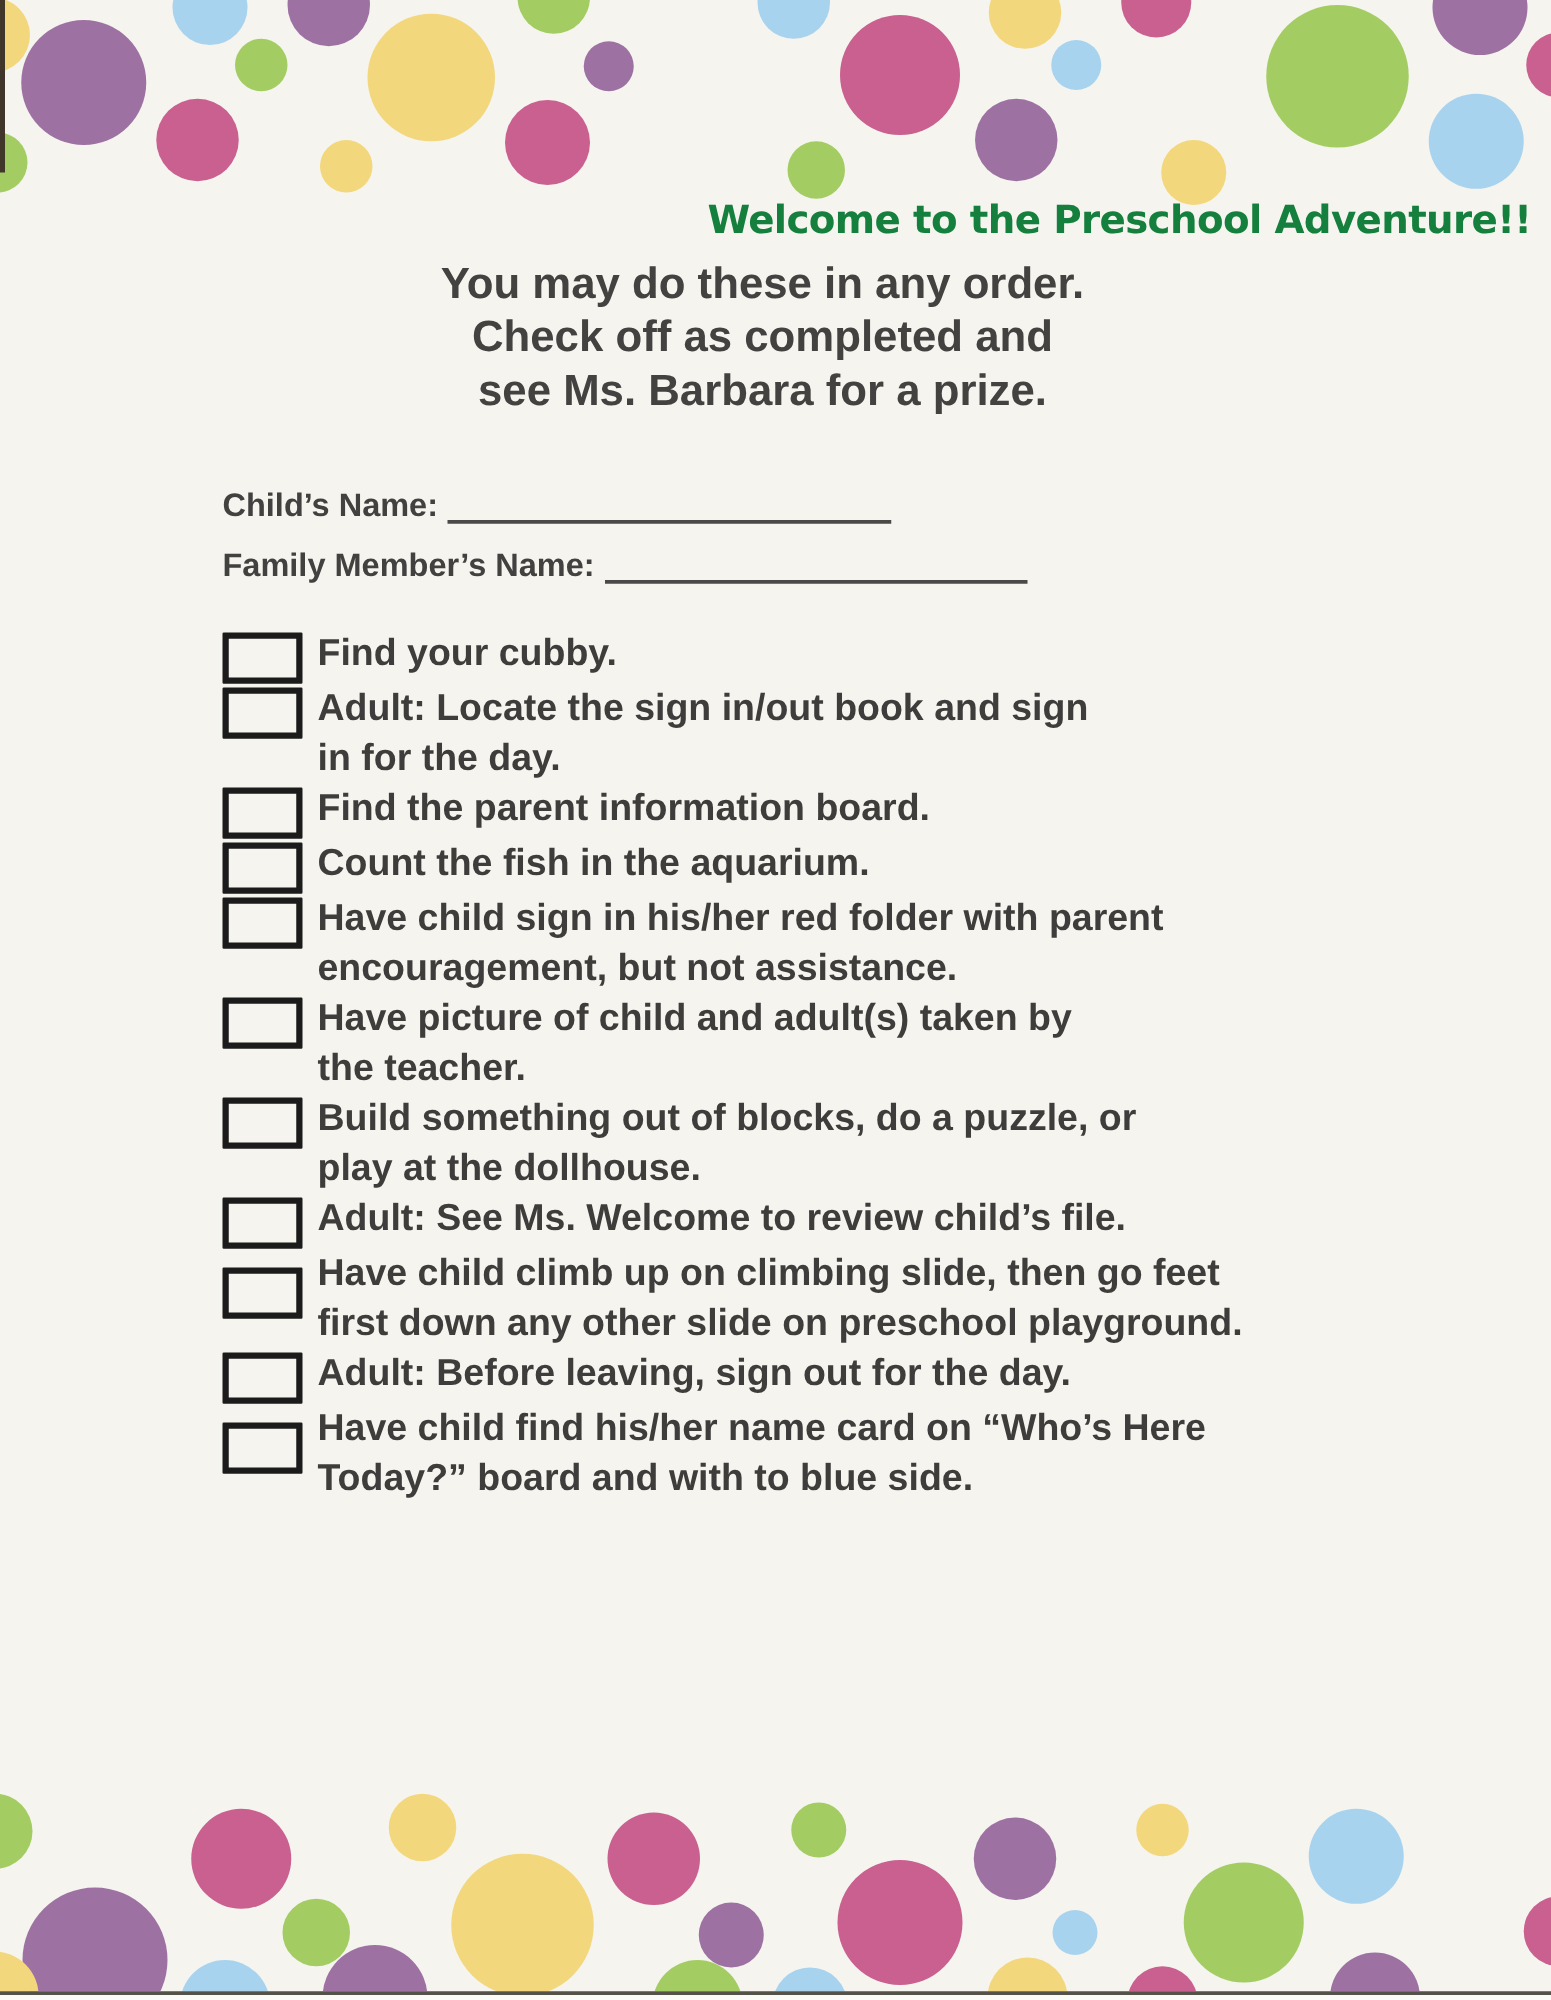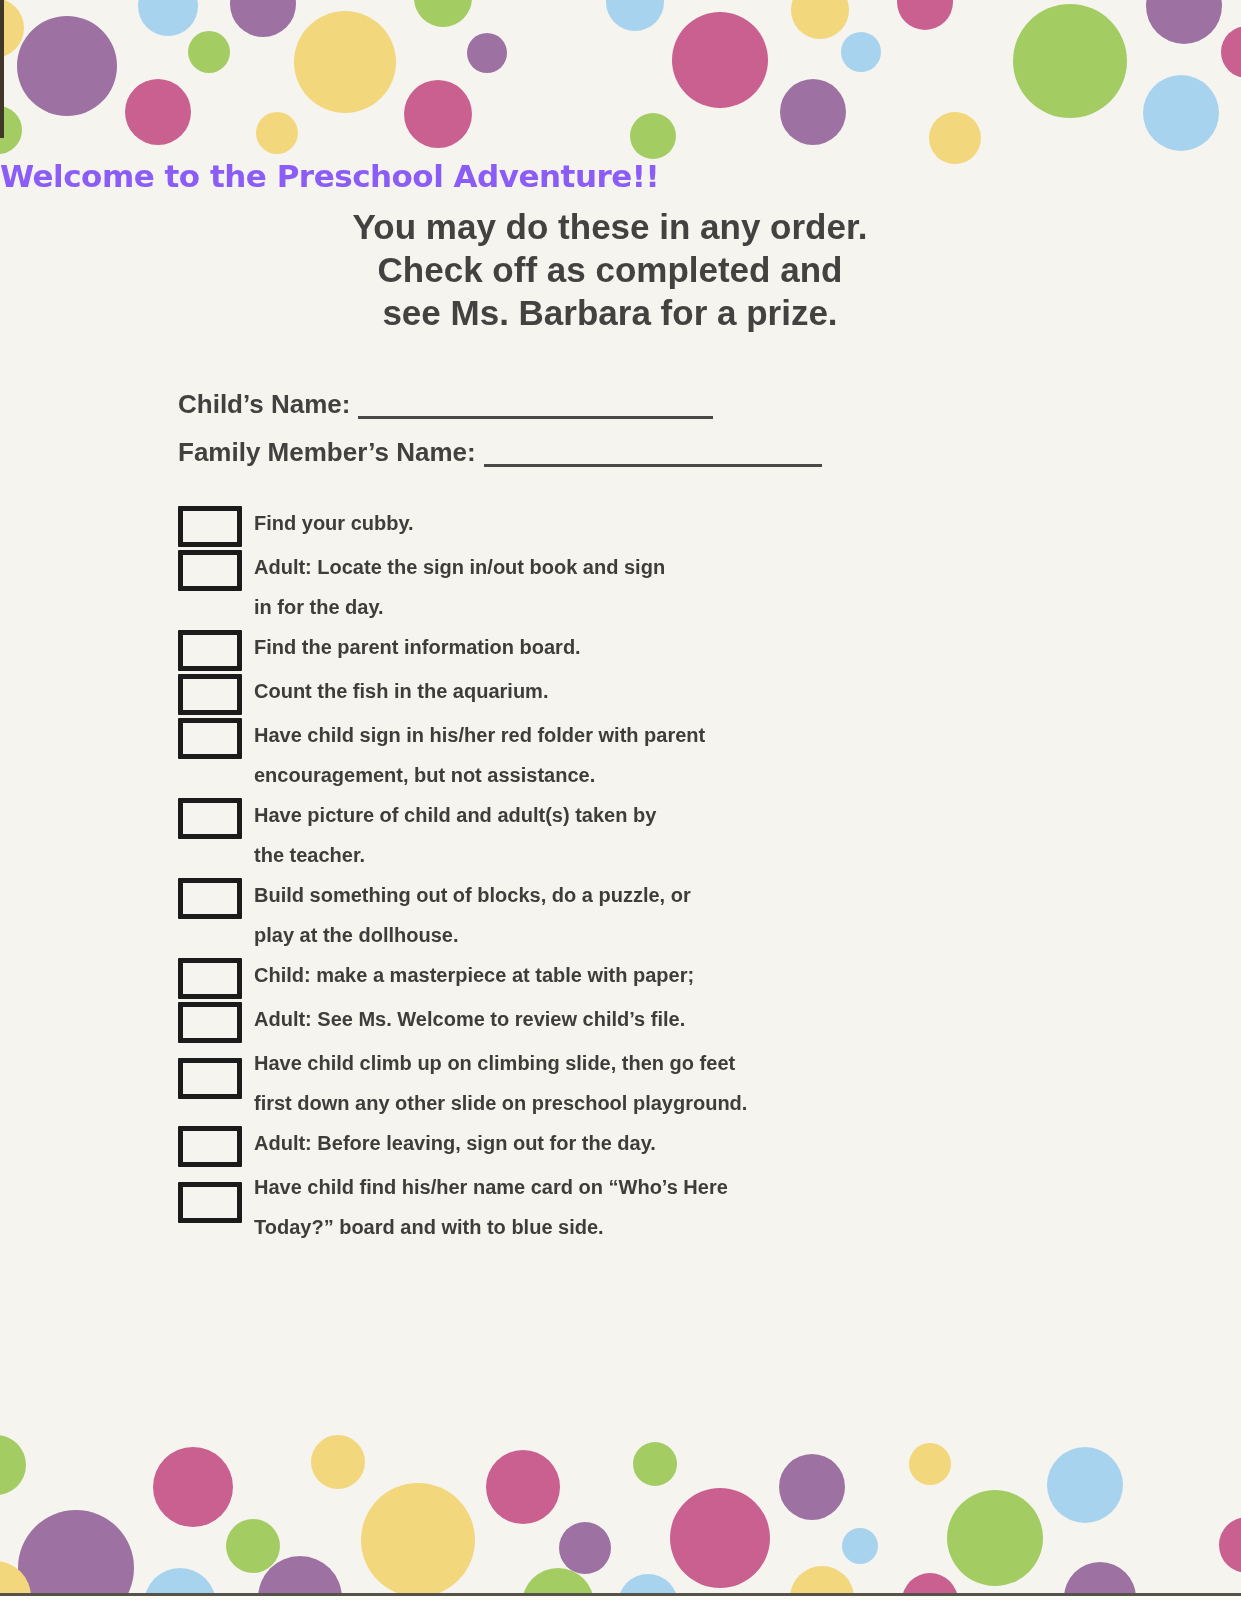--- a/index.html
+++ b/index.html
@@ -17,45 +17,45 @@
   .dots-bottom{height:1593px;}
   .dot{position:absolute;border-radius:50%;}
   
   .scan-edge-left{position:absolute;left:0;top:0;width:4px;height:138px;background:#40362a;z-index:3;}
   .scan-bottom-line{position:absolute;left:0;top:1593px;width:1241px;height:3px;background:#55524a;z-index:3;}
   .scan-bottom-sliver{position:absolute;left:0;top:1596px;width:1241px;height:4px;background:#fbfbf8;z-index:3;}
   
   .content{position:absolute;left:0;top:0;width:1241px;height:1600px;z-index:2;}
   .page-title{
     position:absolute;top:158px;left:0;width:1225px;
-    text-align:left;
+    text-align:right;
     font-family:"DejaVu Sans", sans-serif;
     font-size:31px;font-weight:700;letter-spacing:-0.5px;
-    color:#8b5cf6;
+    color:#15803d;
   }
   .intro{position:absolute;top:205px;left:0;width:1220px;text-align:center;}
   .intro-line{font-size:35px;font-weight:700;line-height:43px;color:#434241;}
   .names{position:absolute;left:178px;top:380px;width:1000px;}
   .name-row{font-size:26px;font-weight:700;line-height:48px;white-space:nowrap;color:#424140;}
   .write-line{
     display:inline-block;height:30px;margin-left:8px;
     border-bottom:3px solid #4a4947;transform:translateY(6px);
   }
   .line-child{width:355px;}
   .line-family{width:338px;}
   .checklist{position:absolute;left:178px;top:503px;width:1050px;}
   .row{display:flex;align-items:flex-start;}
   .box{
     flex:0 0 auto;width:54px;height:31px;
     border:5px solid var(--box,#1b1b1b);border-radius:1px;
     margin:3px 12px 0 0;background:transparent;
   }
   .straddle .box{margin-top:15px;}
   .txt{
-    font-size:20px;font-weight:700;line-height:40px;
+    font-size:30px;font-weight:700;line-height:40px;
     white-space:pre-line;color:var(--ink,#3e3d3b);
   }
 </style>
 </head>
 <body>
 
 <div class="paper">
 
   <div class="dots-layer dots-top">
       <div class="dot" style="left: -36px; top: -2px; height: 60px; width: 60px; background: rgb(243, 215, 124);"></div>
@@ -153,24 +153,20 @@
           <div class="txt">Have picture of child and adult(s) taken by
 the teacher.</div>
         </div>
       <div class="row">
           <span class="box"></span>
           <div class="txt">Build something out of blocks, do a puzzle, or
 play at the dollhouse.</div>
         </div>
       <div class="row">
           <span class="box"></span>
-          <div class="txt">Child: make a masterpiece at table with paper;</div>
-        </div>
-      <div class="row">
-          <span class="box"></span>
           <div class="txt">Adult: See Ms. Welcome to review child’s file.</div>
         </div>
       <div class="row straddle">
           <span class="box"></span>
           <div class="txt">Have child climb up on climbing slide, then go feet
 first down any other slide on preschool playground.</div>
         </div>
       <div class="row">
           <span class="box"></span>
           <div class="txt">Adult: Before leaving, sign out for the day.</div>

